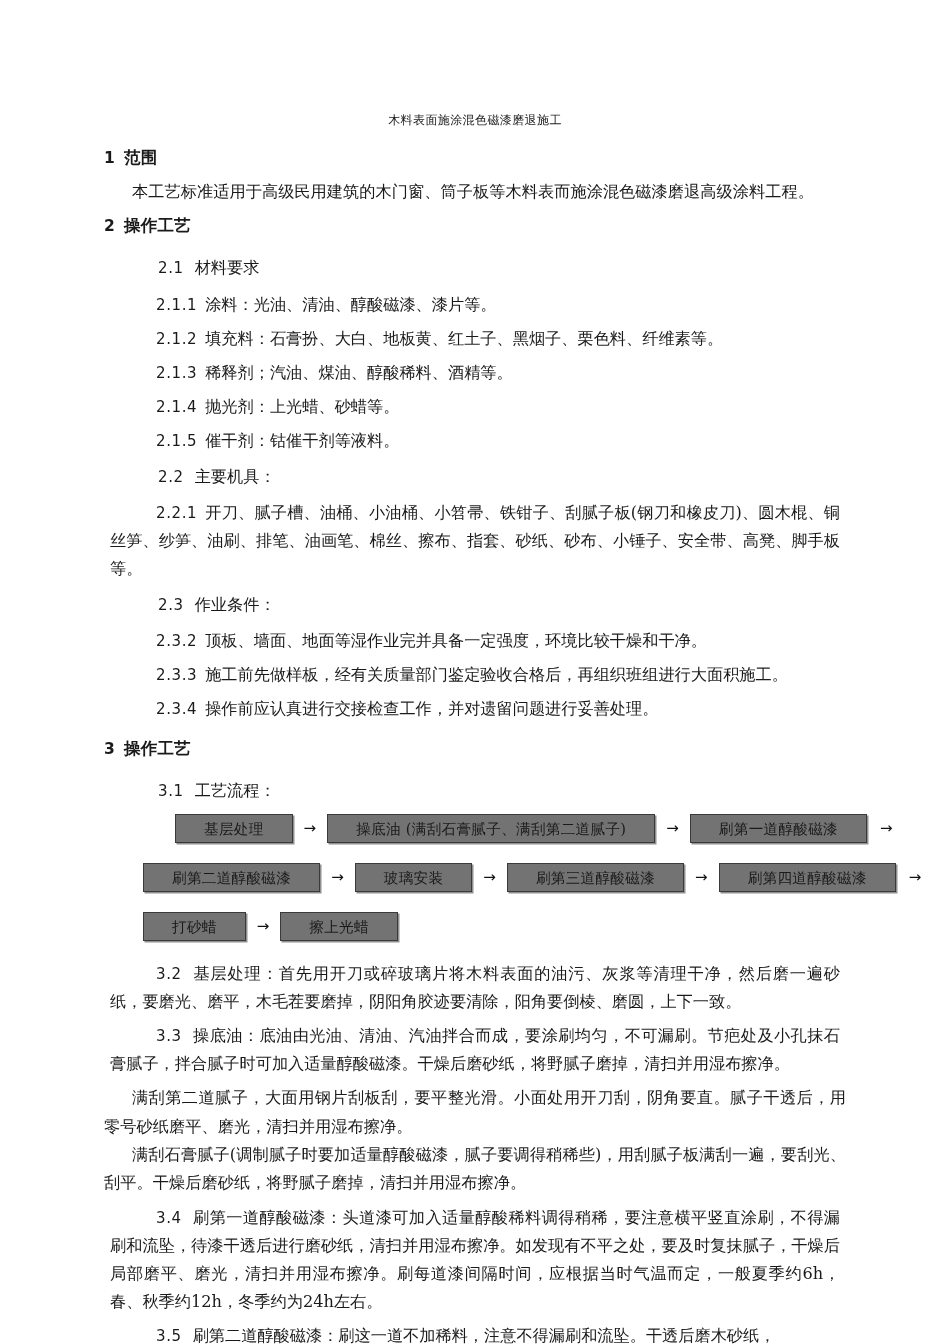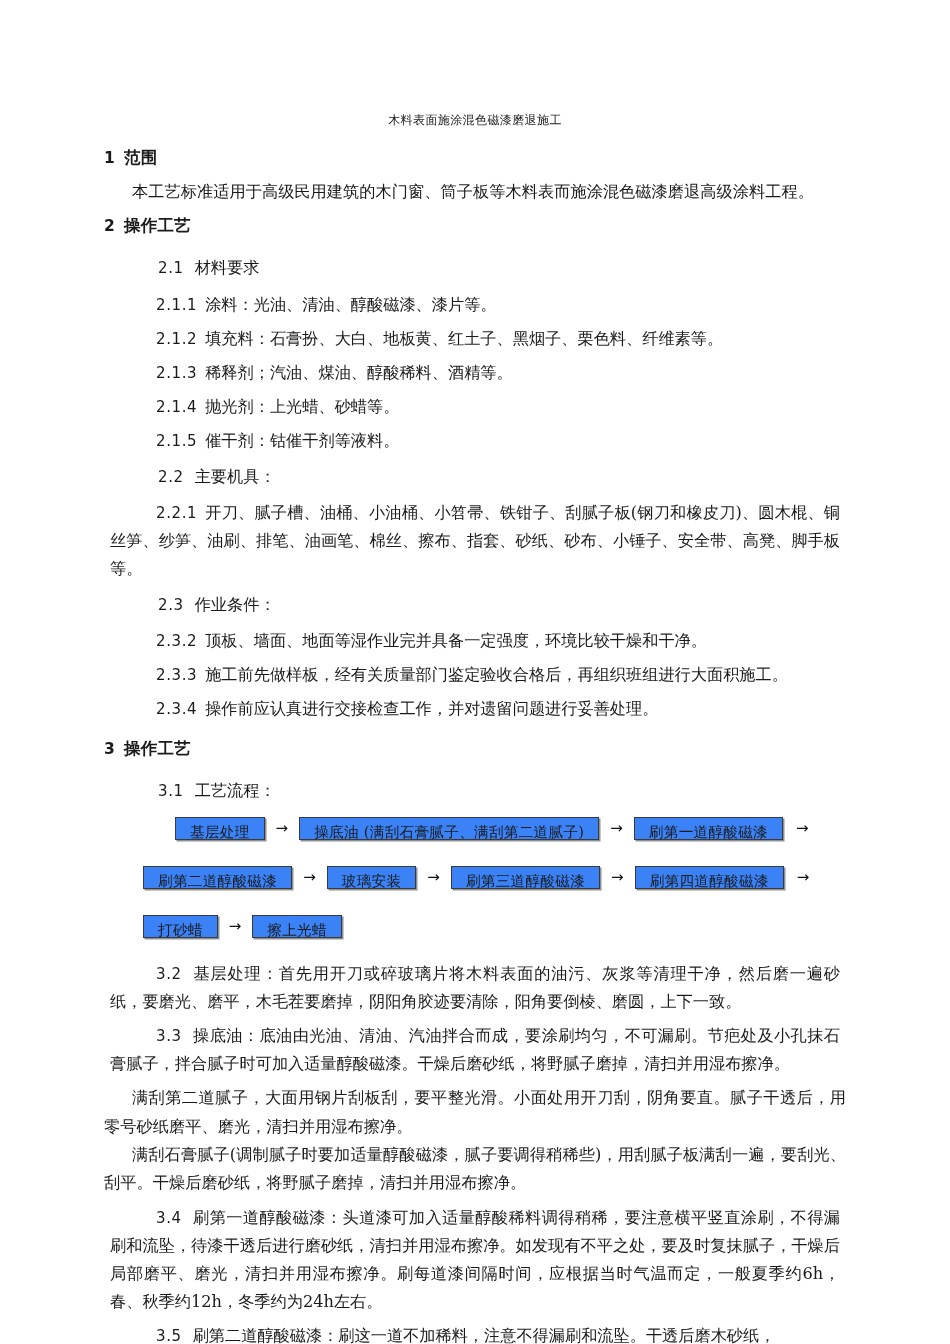--- a/index.html
+++ b/index.html
@@ -94,27 +94,27 @@
     align-items: center;
     height: 30px;
     margin-bottom: 19px;
   }
   .flow-row.r1 { padding-left: 71px; }
   .flow-row.r2 { padding-left: 39px; }
   .flow-row.r3 { padding-left: 39px; }
   .fbox {
     border: 1px solid #3a3a3a;
     box-shadow: 1.5px 1.5px 0 0 #909090;
-    height: 23px;
+    height: 29px;
     line-height: 27px;
-    padding: 0 14px;
+    padding: 0 28px;
     font-size: 14.6px;
     white-space: nowrap;
     text-align: center;
-    background: #3b82f6;
+    background: #737373;
     letter-spacing: 0.3px;
   }
   .arrow {
     font-family: "DejaVu Sans", "Liberation Sans", sans-serif;
     font-size: 15px;
     padding: 0 11px;
     line-height: 1;
     color: #111;
   }
   .tail-arrow { padding-left: 13px; }

